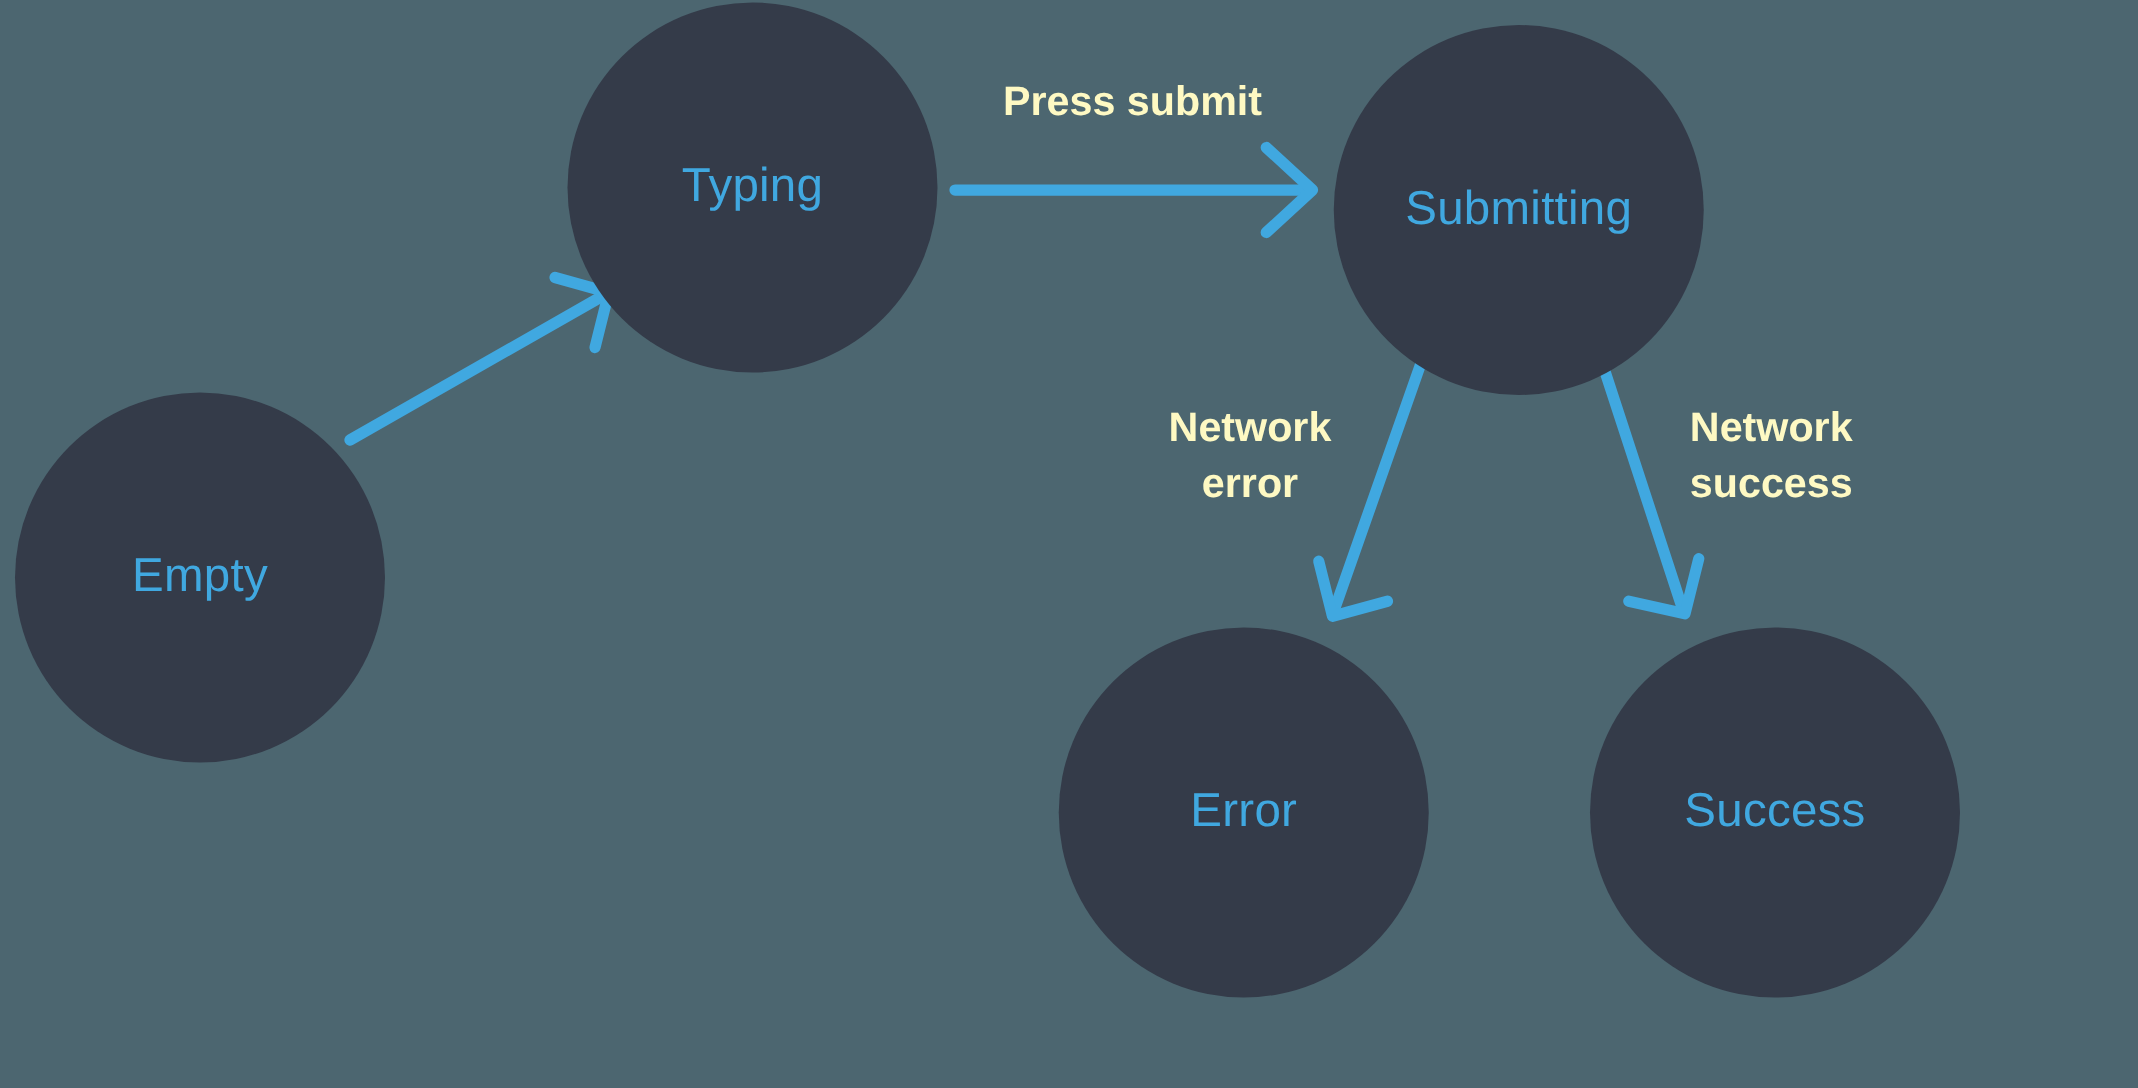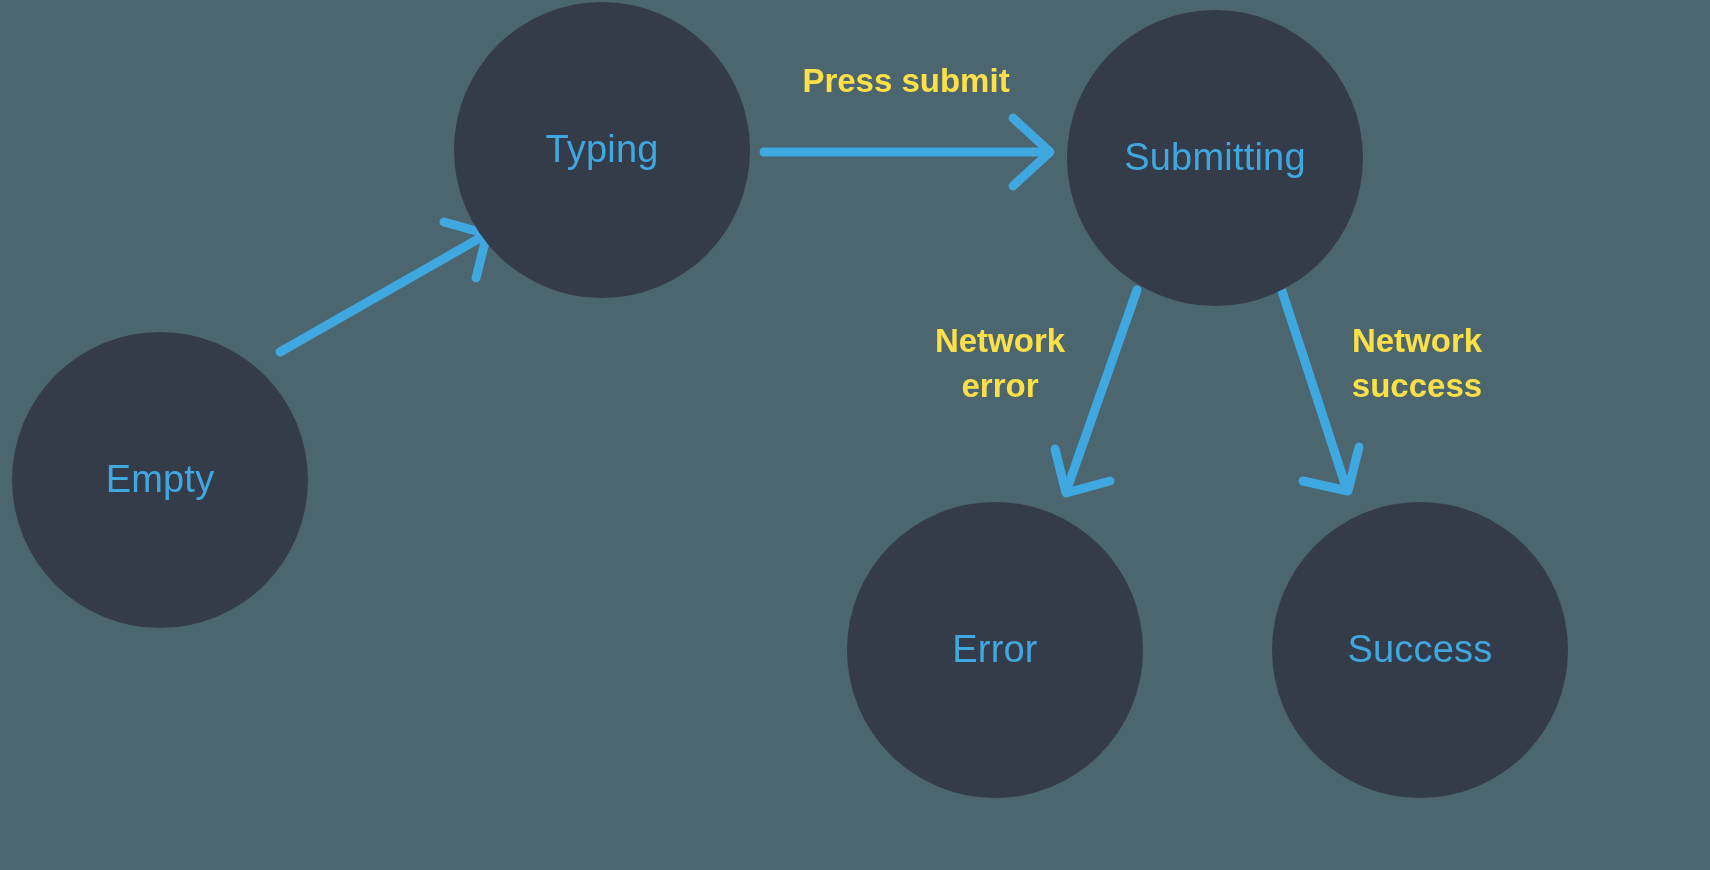--- a/index.html
+++ b/index.html
@@ -36,21 +36,21 @@
     color: #40a8e0;
     font-size: 38px;
     font-weight: 400;
     letter-spacing: 0.2px;
     text-align: center;
     line-height: 1.1;
     white-space: nowrap;
   }
   .edge-label {
     position: absolute;
-    color: #fde047;
+    color: #fef9c3;
     font-size: 33px;
     font-weight: 700;
     line-height: 1.35;
     text-align: center;
     white-space: pre-line;
     transform: translate(-50%, -50%);
   }
 </style>
 </head>
 <body>
@@ -73,29 +73,29 @@
       <line x1="1137" y1="290" x2="1066" y2="492" stroke="#40a8e0" stroke-width="9" stroke-linecap="round"></line>
       <polyline points="1055,449 1066,493 1110,481" fill="none" stroke="#40a8e0" stroke-width="9" stroke-linecap="round" stroke-linejoin="round"></polyline>
     </g>
 
     <g>
       <line x1="1281" y1="288" x2="1347" y2="490" stroke="#40a8e0" stroke-width="9" stroke-linecap="round"></line>
       <polyline points="1303,481 1348,491 1359,447" fill="none" stroke="#40a8e0" stroke-width="9" stroke-linecap="round" stroke-linejoin="round"></polyline>
     </g>
   </svg>
 
-  <div class="state-node" style="left:12px; top:332px; width:296px; height:296px;">
+  <div class="state-node" style="left:12px; top:314px; width:296px; height:296px;">
     <span class="state-label">Empty</span>
   </div>
 
   <div class="state-node" style="left:454px; top:2px; width:296px; height:296px;">
     <span class="state-label">Typing</span>
   </div>
 
-  <div class="state-node" style="left:1067px; top:10px; width:296px; height:296px;">
+  <div class="state-node" style="left:1067px; top:20px; width:296px; height:296px;">
     <span class="state-label">Submitting</span>
   </div>
 
   <div class="state-node" style="left:847px; top:502px; width:296px; height:296px;">
     <span class="state-label">Error</span>
   </div>
 
   <div class="state-node" style="left:1272px; top:502px; width:296px; height:296px;">
     <span class="state-label">Success</span>
   </div>

